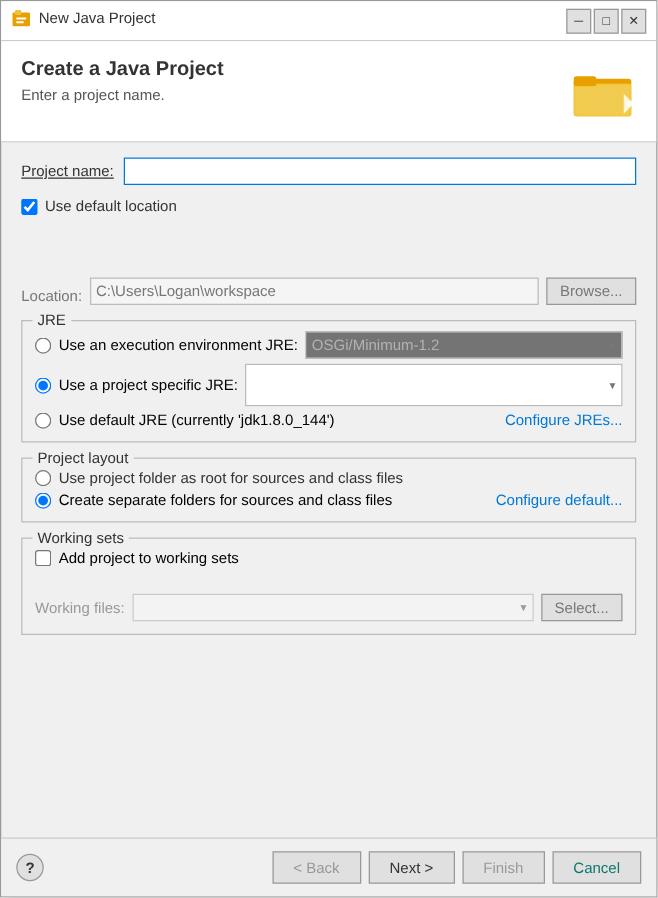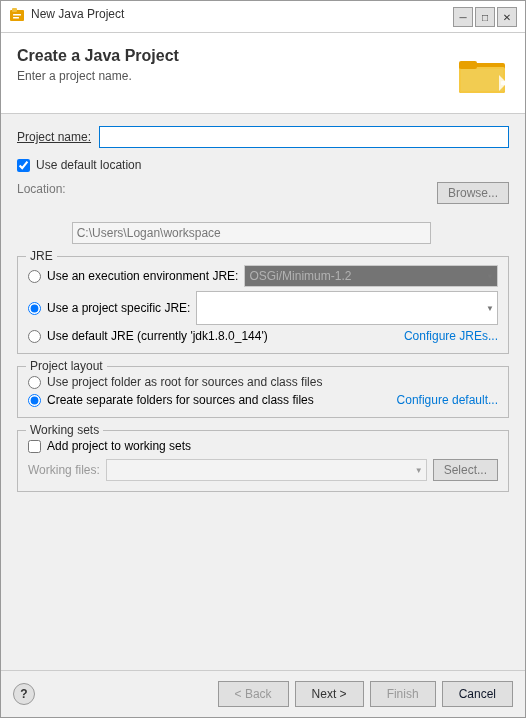--- a/index.html
+++ b/index.html
@@ -110,21 +110,21 @@
     .checkbox-row input[type="checkbox"] {
       width: 13px;
       height: 13px;
     }
     .checkbox-row label {
       font-size: 12px;
       color: #333;
     }
     .location-row {
       display: flex;
-      align-items: flex-start;
+      align-items: flex-end;
       gap: 6px;
     }
     .location-row label {
       font-size: 12px;
       color: #777;
       white-space: nowrap;
     }
     .location-row input[type="text"] {
       flex: 1;
       height: 22px;
@@ -237,21 +237,21 @@
       justify-content: space-between;
     }
     .jre-row-3-left {
       display: flex;
       align-items: center;
       gap: 6px;
     }
     .working-sets-content {
       display: flex;
       flex-direction: column;
-      gap: 6px;
+      gap: 22px;
     }
     .working-sets-row {
       display: flex;
       align-items: center;
       gap: 6px;
     }
     .working-sets-select-row {
       display: flex;
       align-items: center;
       gap: 6px;
@@ -327,21 +327,21 @@
       background: #e0e0e0;
       border: 1px solid #999;
       cursor: pointer;
       color: #333;
     }
     .footer-btn:disabled {
       color: #999;
       cursor: default;
     }
     .footer-btn.cancel {
-      color: #0f172a;
+      color: #0f766e;
     }
     
     .folder-icon-svg {
       width: 52px;
       height: 52px;
     }
   </style>
 </head>
 <body>
 

